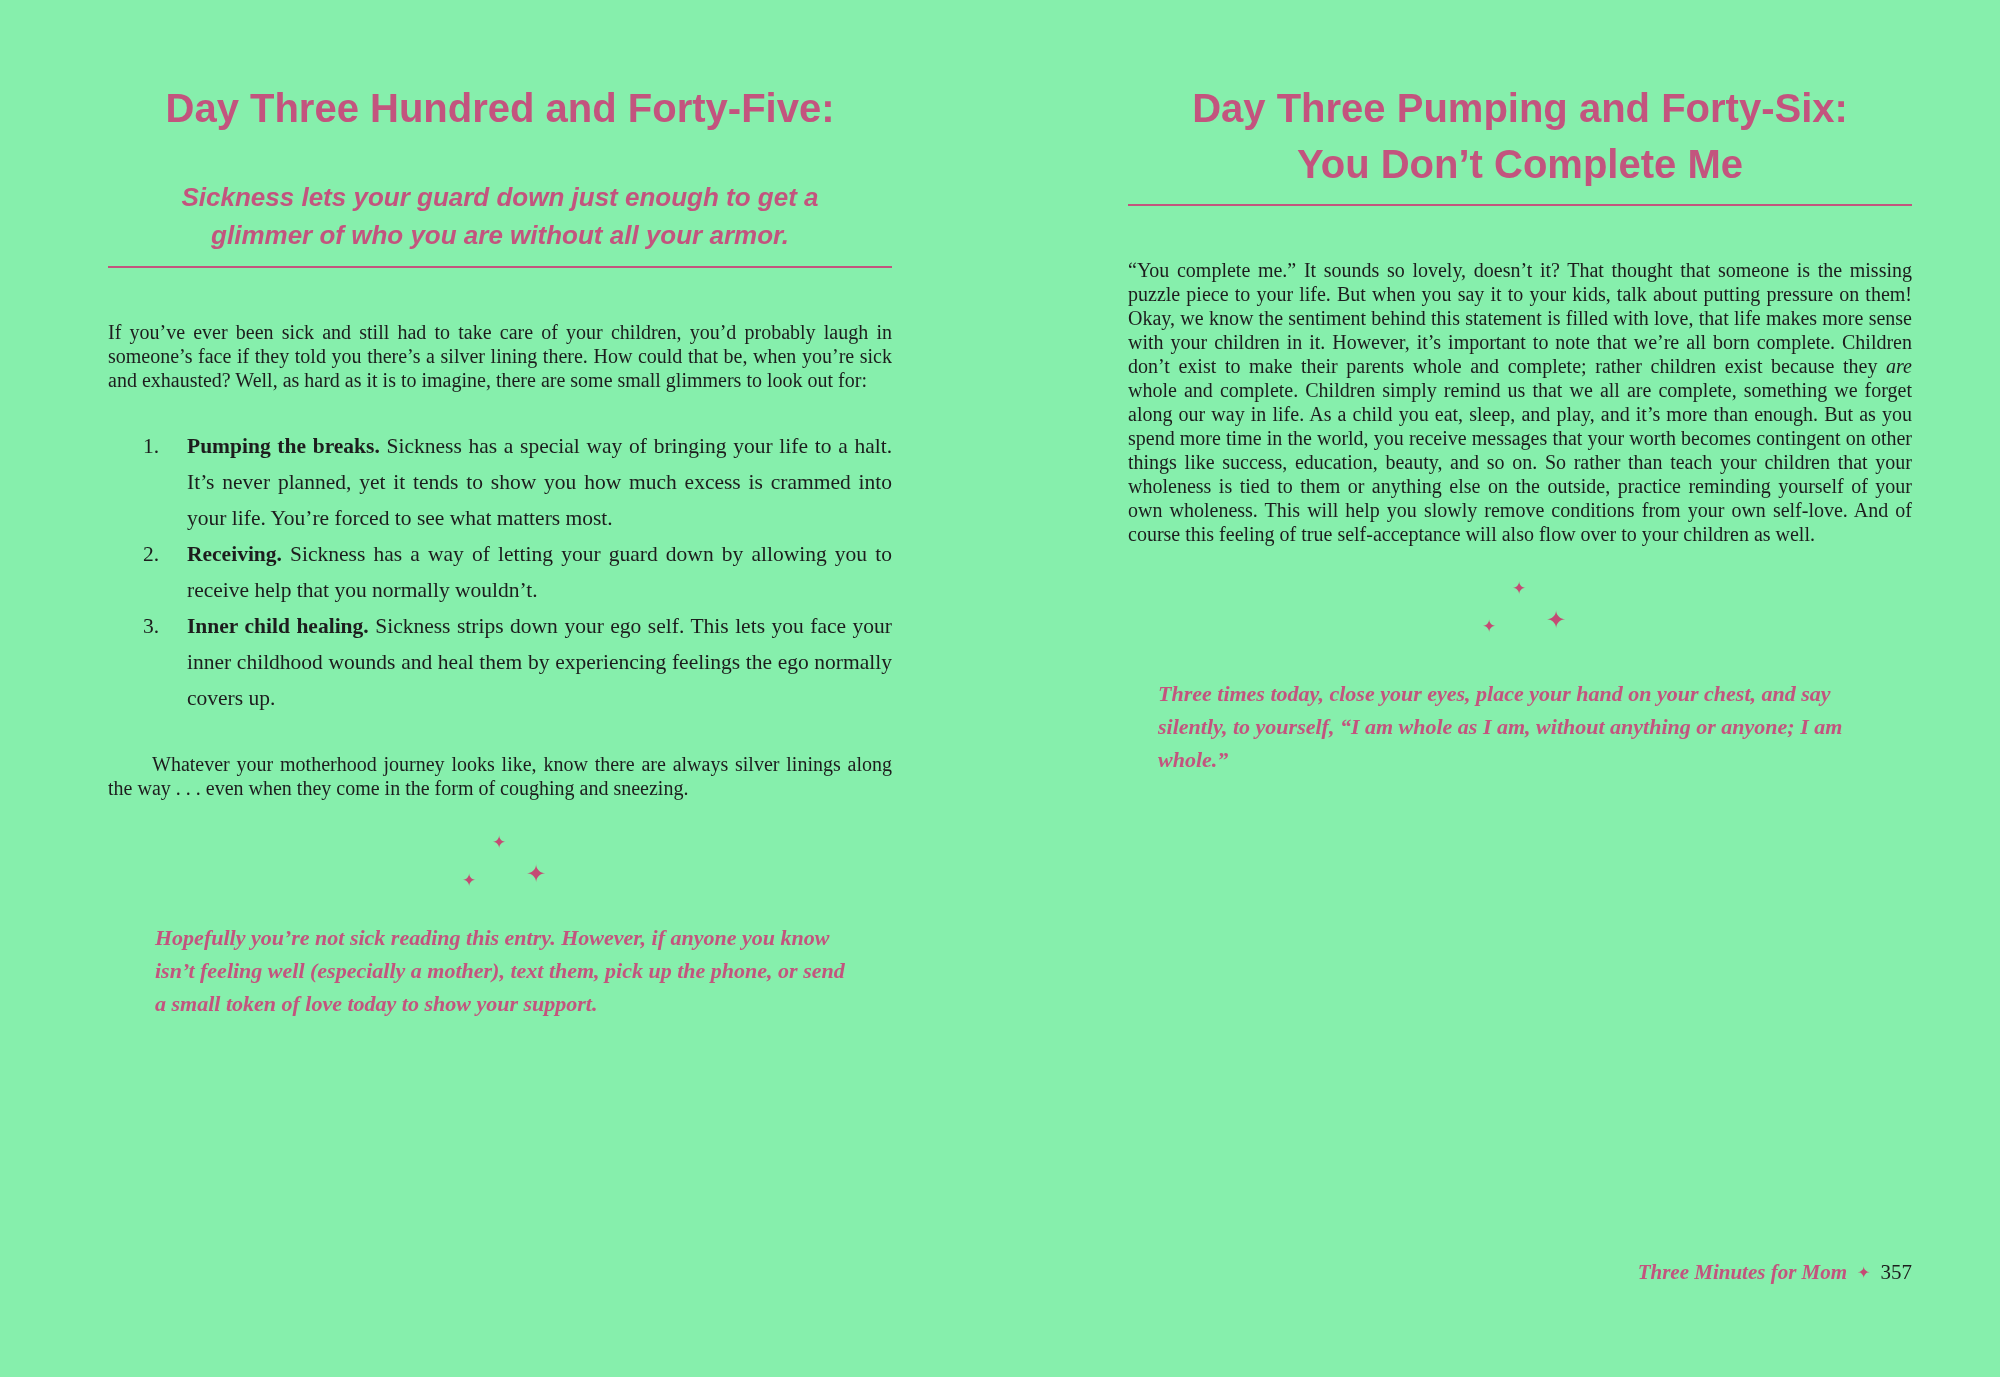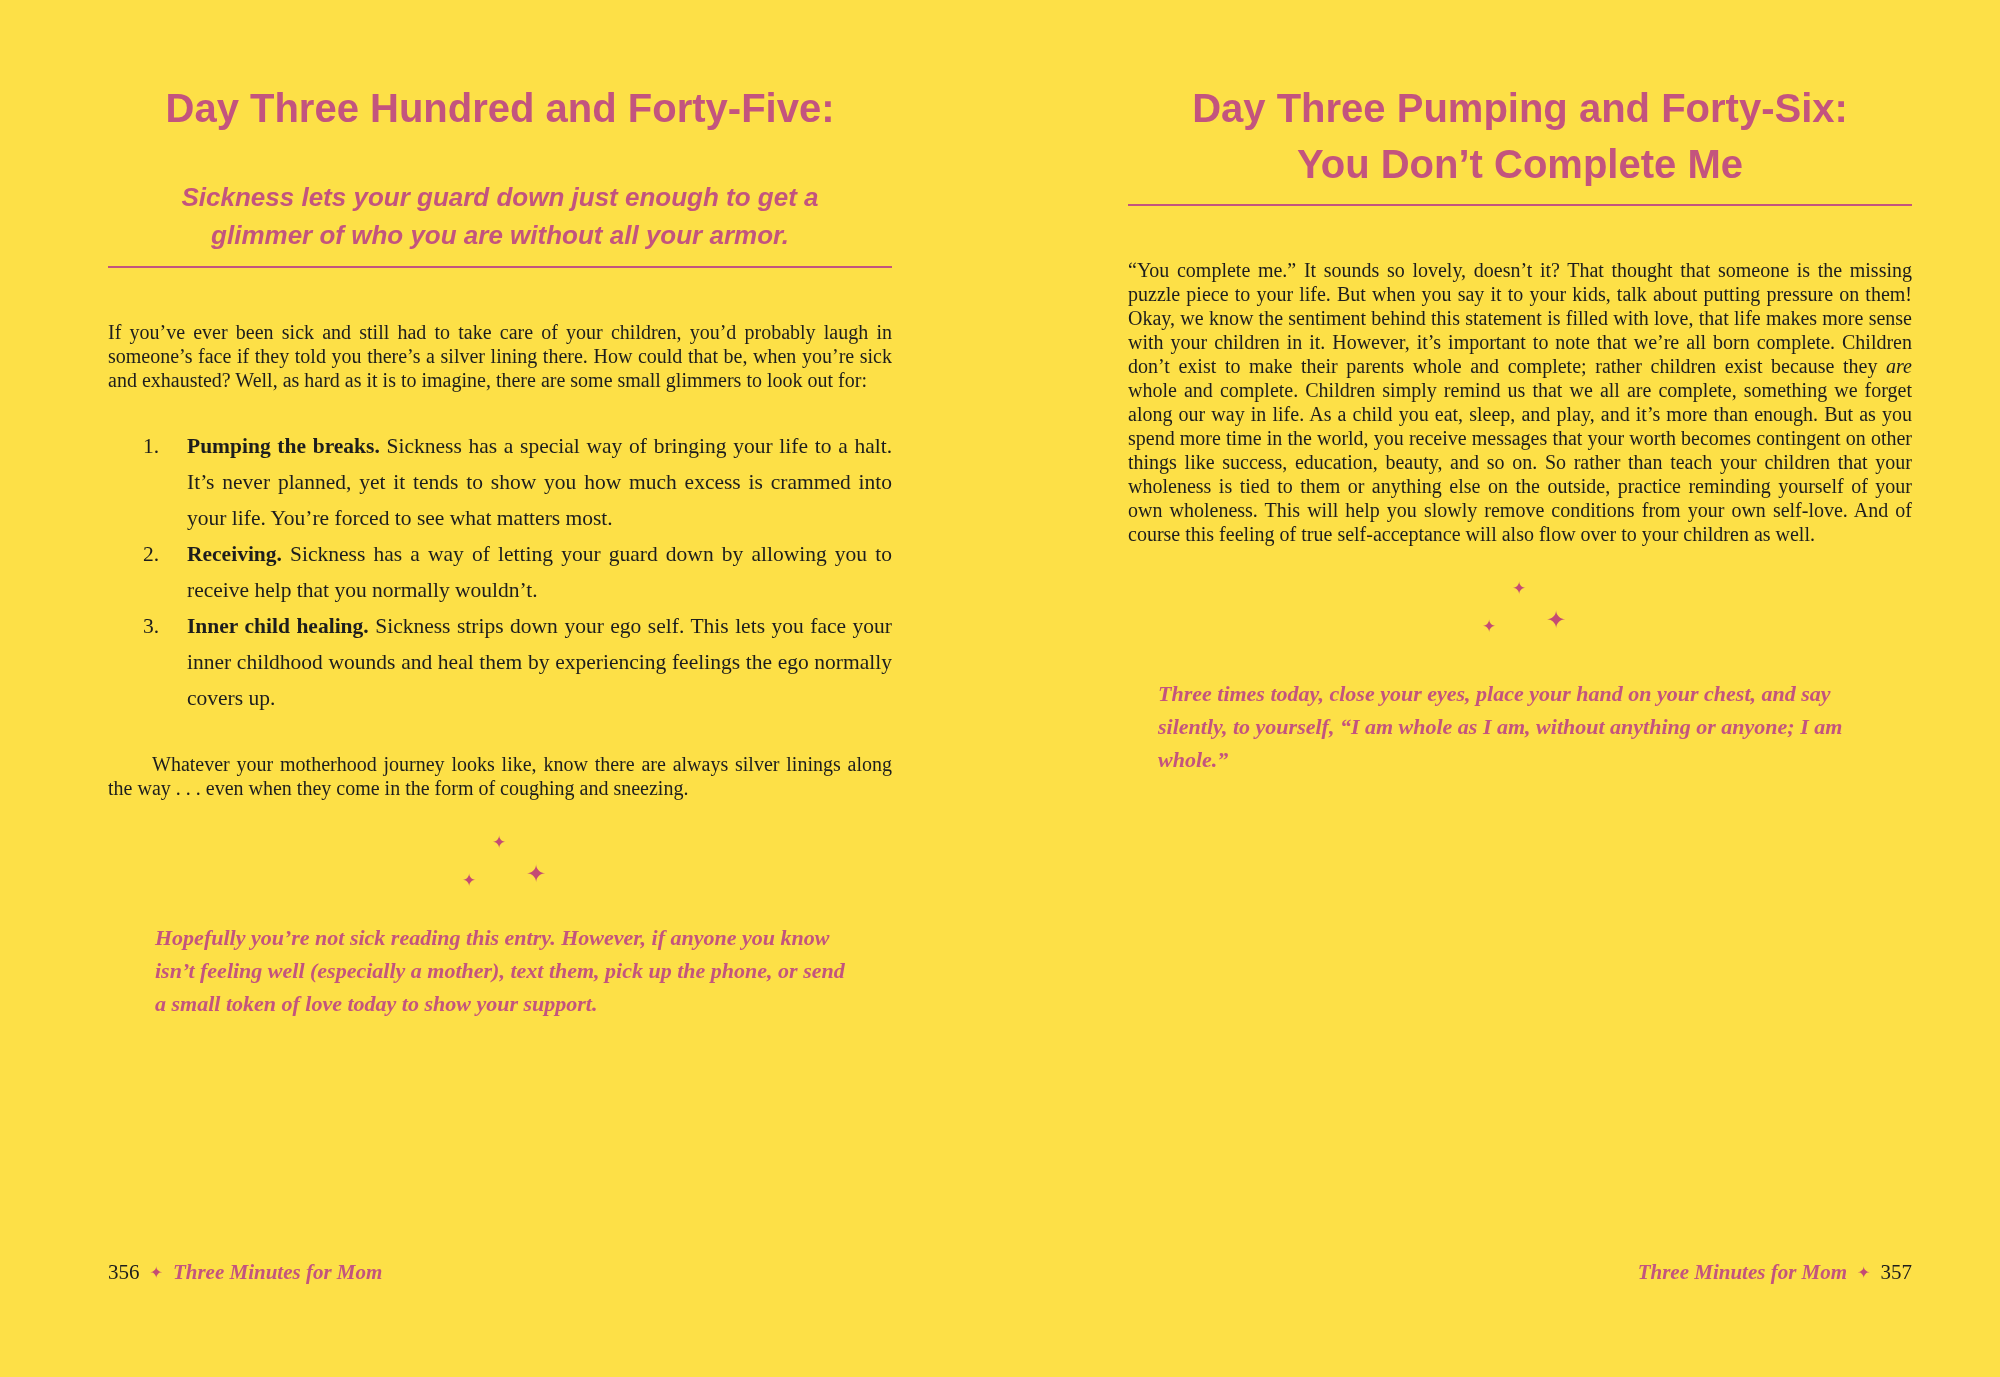--- a/index.html
+++ b/index.html
@@ -1,19 +1,19 @@
 <!DOCTYPE html>
 <html><head>
 <meta charset="utf-8">
 <style>
   html,body{margin:0;padding:0;background:#ffffff;}
   .spread{
     position:relative;
     width:2000px;height:1377px;
-    background:#fde047;
+    background:#86efac;
     overflow:hidden;
     font-family:"Liberation Serif", serif;
     color:#1d1d1d;
   }
   .page{position:absolute;top:0;width:784px;height:1377px;}
   .page.left{left:108px;}
   .page.right{left:1128px;}
 
   .chapter-title{
     margin:80px 0 0 0;
@@ -157,23 +157,20 @@
     <p class="body-text closing">Whatever your motherhood journey looks like, know there are always silver linings along the way . . . even when they come in the form of coughing and sneezing.</p>
 
     <div class="stars">
       <span class="sparkle s-top">✦</span>
       <span class="sparkle s-left">✦</span>
       <span class="sparkle s-right">✦</span>
     </div>
 
     <p class="prompt">Hopefully you’re not sick reading this entry. However, if anyone you know isn’t feeling well (especially a mother), text them, pick up the phone, or send a small token of love today to show your support.</p>
 
-    <div class="footer f-left">
-      <span class="page-num">356</span><span class="foot-star">✦</span><span class="foot-title">Three Minutes for Mom</span>
-    </div>
 
   </section>
 
   <section class="page right">
 
     <h1 class="chapter-title">
       <span>Day Three Pumping and Forty-Six:</span>
       <span>You Don’t Complete Me</span>
     </h1>
 

